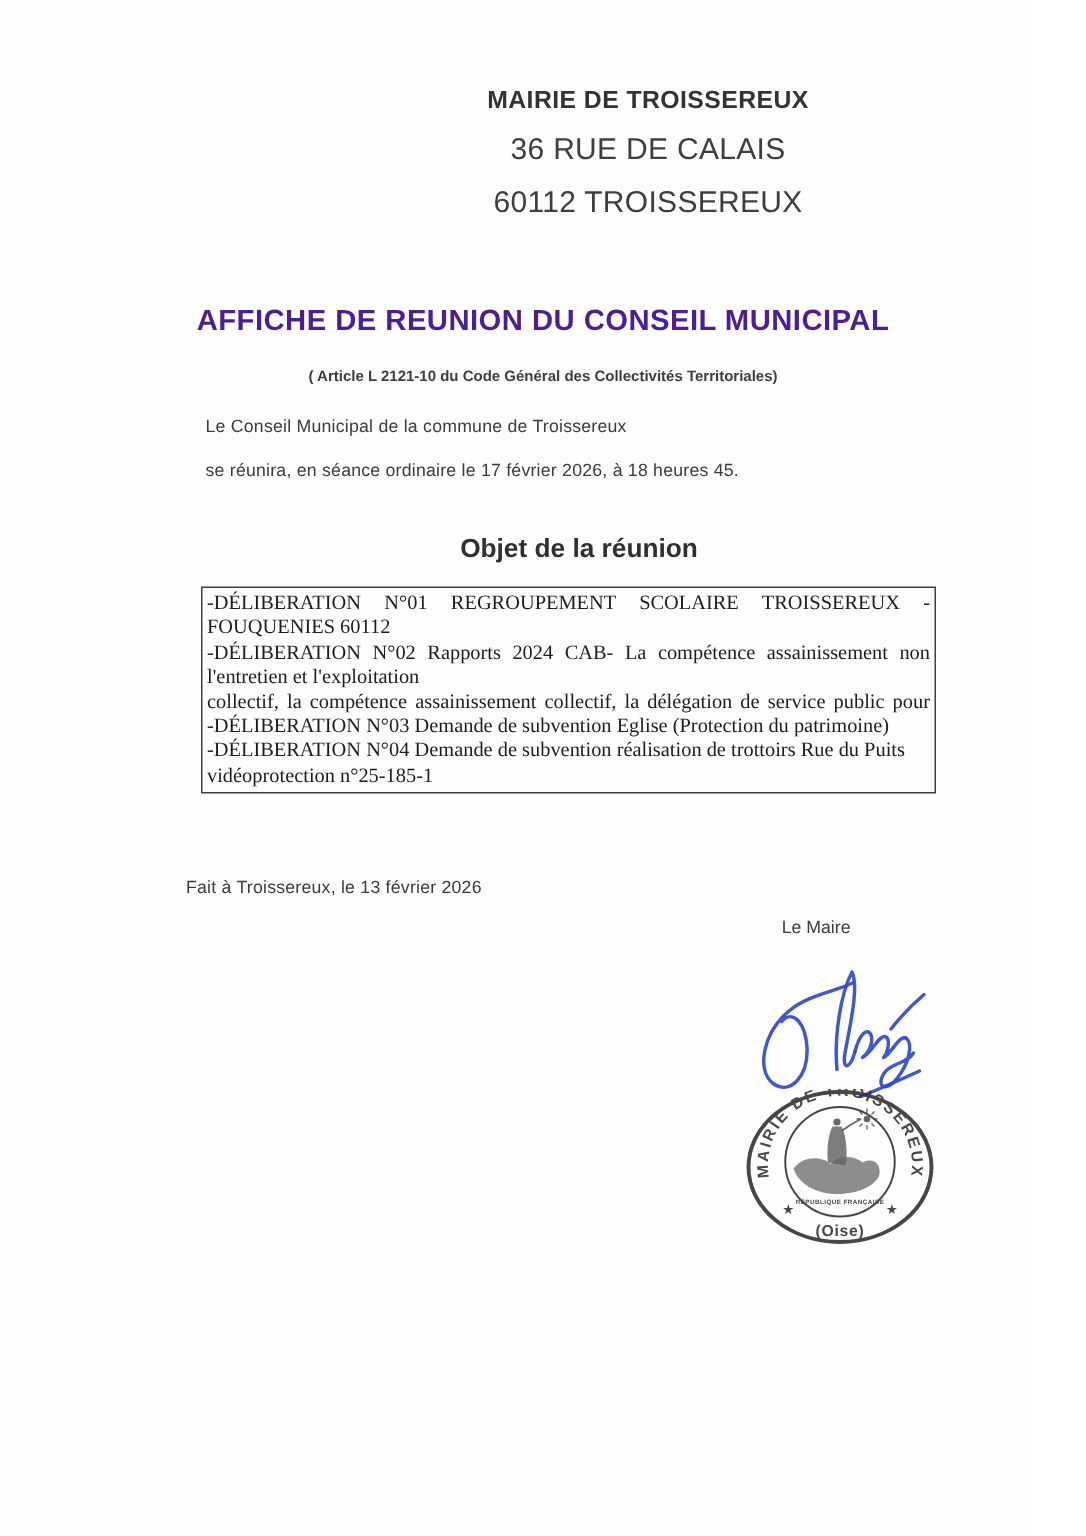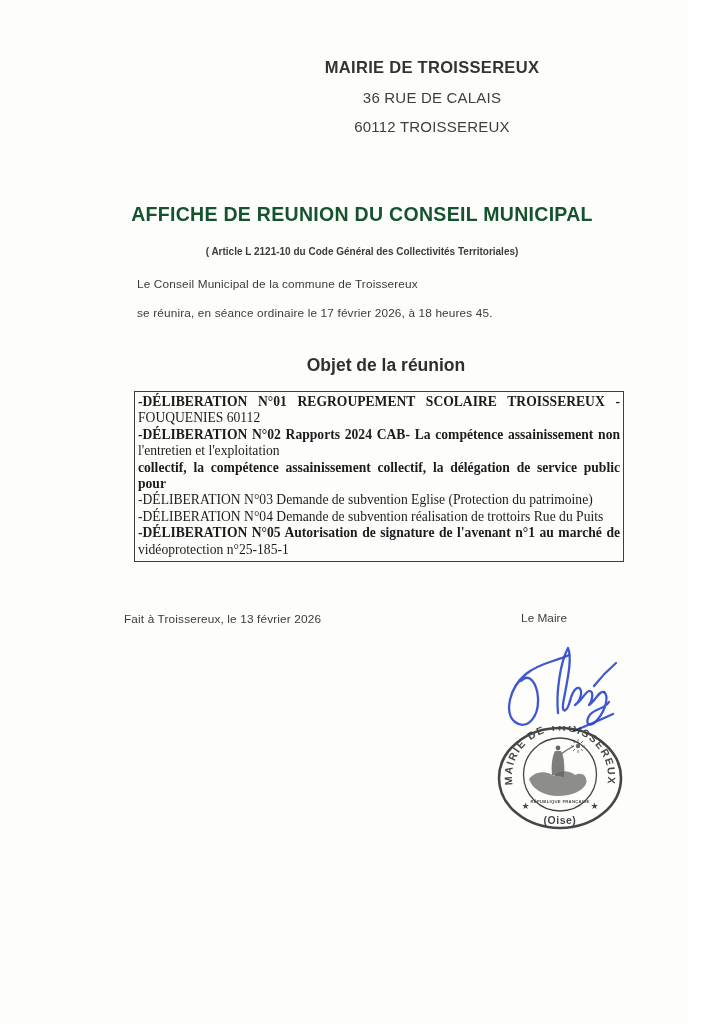--- a/index.html
+++ b/index.html
@@ -13,45 +13,45 @@
   h1,h2,p,div{margin:0;padding:0;}
   .page{
     position:relative;width:688px;height:1024px;overflow:hidden;
     background:var(--paper);
     font-family:"Liberation Sans","DejaVu Sans",sans-serif;
     color:var(--ink);
   }
   
   .letterhead{position:absolute;left:140px;top:58px;width:584px;text-align:center;}
   .lh-name{font-size:16.5px;font-weight:bold;color:#333;letter-spacing:.3px;}
-  .lh-addr{margin-top:12px;font-size:15px;color:#3e3e3e;letter-spacing:.2px;}
+  .lh-addr{margin-top:12px;font-size:20px;color:#3e3e3e;letter-spacing:.2px;}
   .title{
     position:absolute;left:0;top:203px;width:724px;text-align:center;
-    font-size:19.5px;font-weight:bold;color:#14532d;letter-spacing:.3px;
+    font-size:19.5px;font-weight:bold;color:#4c1d95;letter-spacing:.3px;
   }
   .subtitle{
     position:absolute;left:0;top:246px;width:724px;text-align:center;
     font-size:10px;font-weight:bold;color:#3d3d3d;
   }
   .intro{position:absolute;left:137px;font-size:11.8px;color:#3b3b3b;letter-spacing:.15px;}
   .intro1{top:277px;}
   .intro2{top:306px;text-align:right;}
   .objet{position:absolute;left:0;top:355px;width:724px;text-align:center;
     font-size:17.5px;font-weight:bold;color:#2f2f2f;}
   .objet span{position:relative;left:24px;}
   
   .delib-box{
     position:absolute;left:134px;top:391px;width:482px;
     border:1.4px solid #3f3f3f;padding:2px 3px 3px 3px;
     font-family:"Liberation Serif","DejaVu Serif",serif;
     font-size:13.6px;line-height:16.4px;color:#1c1c1c;
   }
   .bl{text-align:left;white-space:nowrap;}
-  .bl.j{text-align:justify;text-align-last:justify;white-space:normal;font-weight:bold;}
-  .dateline{position:absolute;left:124px;top:584px;font-size:11.8px;color:#3b3b3b;letter-spacing:.15px;margin-top:28px;}
+  .bl.j{text-align:justify;text-align-last:justify;white-space:normal;}
+  .dateline{position:absolute;left:124px;top:584px;font-size:11.8px;color:#3b3b3b;letter-spacing:.15px;}
   .signatory{position:absolute;top:611px;right:121px;font-size:11.8px;color:#3b3b3b;}
   
   .signature{position:absolute;left:499px;top:641px;width:126px;height:119px;}
   .signature path{fill:none;stroke:var(--sig);stroke-width:2.3;stroke-linecap:round;stroke-linejoin:round;opacity:.92;}
   
   .stamp{position:absolute;left:496px;top:726px;width:128px;height:106px;opacity:.88;}
   .stamp .ring{fill:none;stroke:var(--stamp);}
   .stamp text{fill:var(--stamp);font-family:"Liberation Sans","DejaVu Sans",sans-serif;}
   .ring-text{font-size:10.5px;font-weight:bold;letter-spacing:1.5px;}
   .motto{font-size:4.2px;font-weight:bold;letter-spacing:.3px;}
@@ -80,21 +80,20 @@
   <h2 class="objet"><span>Objet de la réunion</span></h2>
 
   <div class="delib-box">
     <div class="bl j">-DÉLIBERATION N°01 REGROUPEMENT SCOLAIRE TROISSEREUX -</div>
     <div class="bl">FOUQUENIES 60112</div>
     <div class="bl j">-DÉLIBERATION N°02 Rapports 2024 CAB- La compétence assainissement non</div>
     <div class="bl">l'entretien et l'exploitation</div>
     <div class="bl j">collectif, la compétence assainissement collectif, la délégation de service public pour</div>
     <div class="bl">-DÉLIBERATION N°03 Demande de subvention Eglise (Protection du patrimoine)</div>
     <div class="bl">-DÉLIBERATION N°04 Demande de subvention réalisation de trottoirs Rue du Puits</div>
-    <div class="bl j">-DÉLIBERATION N°05 Autorisation de signature de l'avenant n°1 au marché de</div>
     <div class="bl">vidéoprotection n°25-185-1</div>
   </div>
 
   <p class="dateline">Fait à Troissereux, le 13 février 2026</p>
   <p class="signatory">Le Maire</p>
 
   <svg class="signature" viewBox="0 0 126 119" aria-hidden="true">
     <path d="M 70,14 C 58,20 40,22 27,33 C 10,47 5,72 16,81 C 28,90 40,76 39,57 C 38,42 30,31 22,40"></path>
     <path d="M 59,72 C 57,52 61,22 69,7 C 74,18 67,45 64,63 C 63,73 68,71 71,60"></path>
     <path d="M 71,60 C 74,48 80,43 82,50 C 83,56 79,62 76,64 C 82,61 87,49 91,50 C 95,51 93,61 90,64 C 96,61 100,49 105,51"></path>

